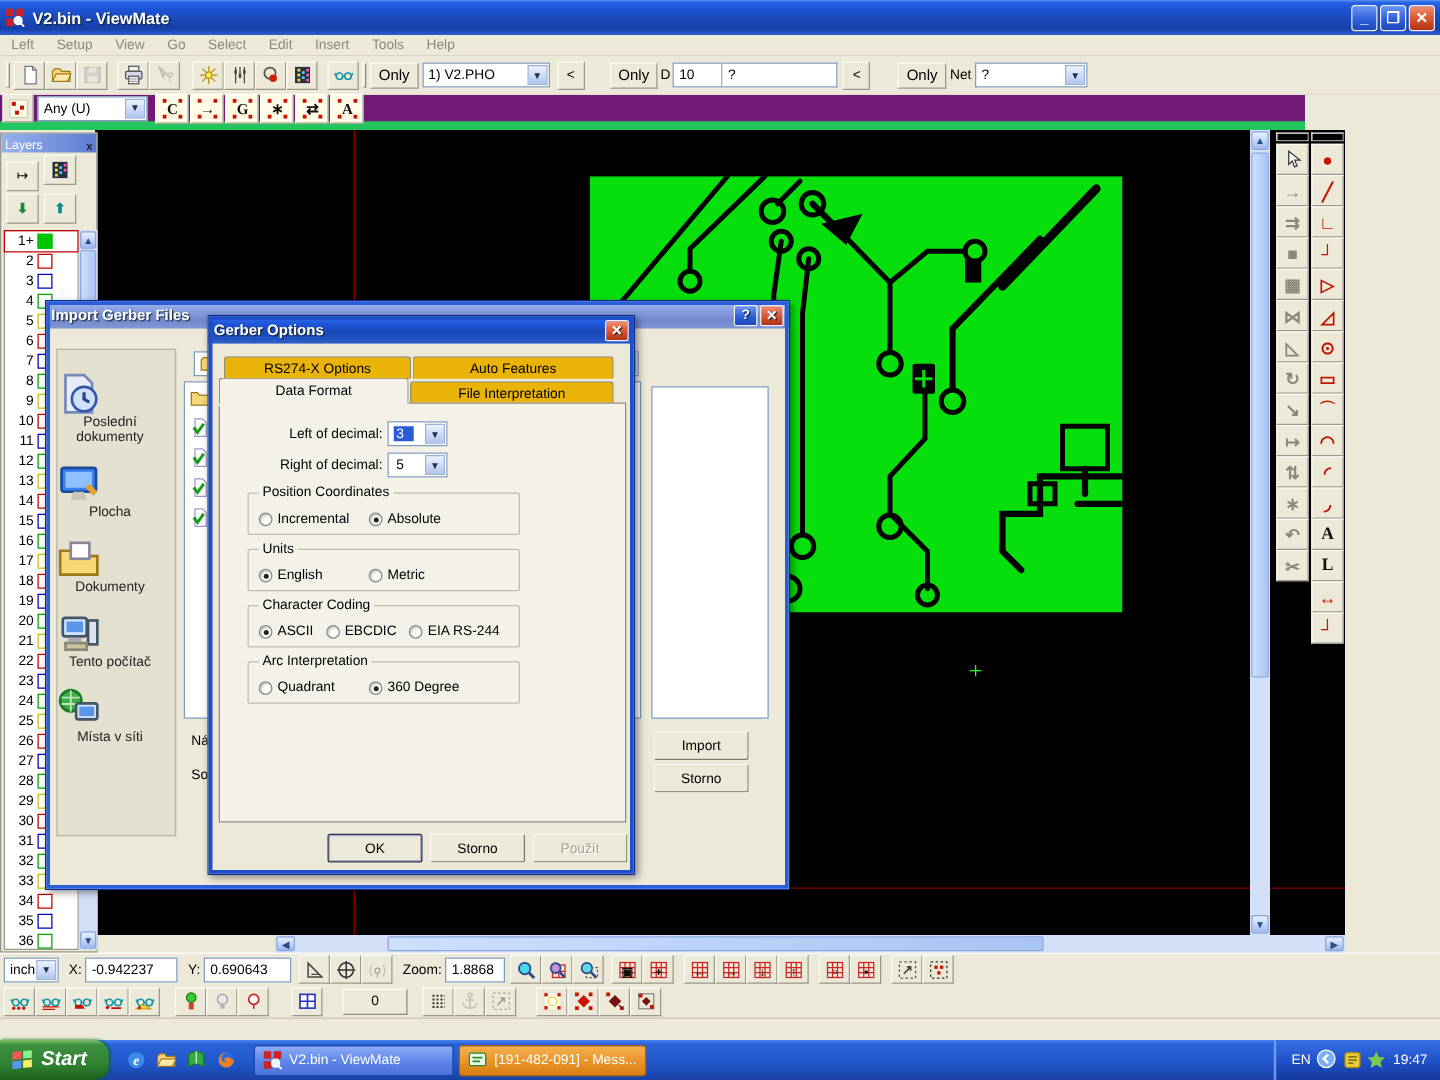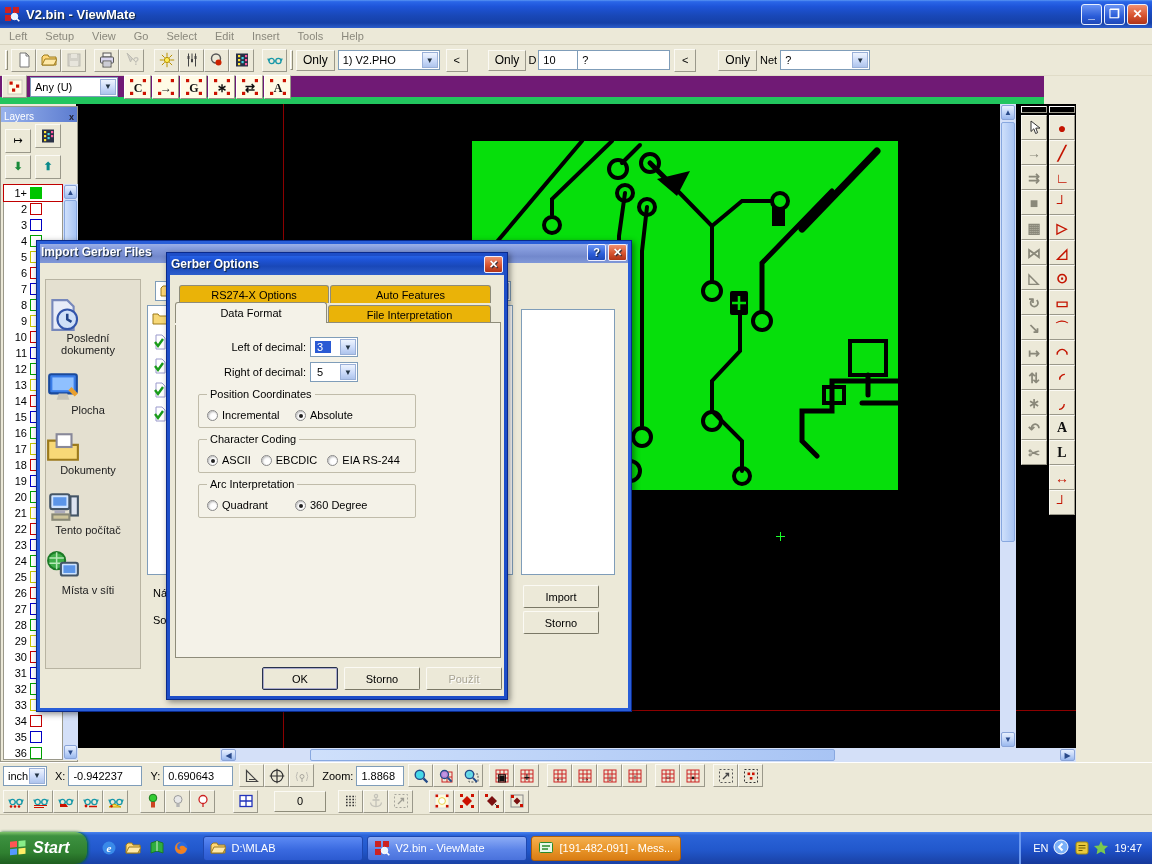--- a/index.html
+++ b/index.html
@@ -813,20 +813,33 @@
                     <span class="rb"></span>
                     <span>Incremental</span>
                   </span>
                   <span class="radio">
                     <span class="rb on"></span>
                     <span>Absolute</span>
                   </span>
                 </div>
               </div>
               <div class="grp">
+                <span class="glg">Units</span>
+                <div class="gopts">
+                  <span class="radio">
+                    <span class="rb on"></span>
+                    <span>English</span>
+                  </span>
+                  <span class="radio">
+                    <span class="rb"></span>
+                    <span>Metric</span>
+                  </span>
+                </div>
+              </div>
+              <div class="grp">
                 <span class="glg">Character Coding</span>
                 <div class="gopts tight">
                   <span class="radio">
                     <span class="rb on"></span>
                     <span>ASCII</span>
                   </span>
                   <span class="radio">
                     <span class="rb"></span>
                     <span>EBCDIC</span>
                   </span>
@@ -1195,27 +1208,20 @@
           </svg>
         </span>
         <span class="qlicon">
           <svg class="ic" viewBox="0 0 16 16">
             <circle cx="8" cy="8" r="6.5" fill="#2a6ae0"></circle>
             <path d="M8 2a6 6 0 106 6c-1 1-2-3-6-2-2 .5-2 3 0 3-3 2-5-2-3-5z" fill="#f08020"></path>
           </svg>
         </span>
       </span>
     <span id="tasks" class="flex" style="margin-left:8px">
-        <span class="task">
-          <svg class="ic" viewBox="0 0 16 16">
-            <path d="M1 13V5l2-2h4l1 2h7v8z" fill="#ffd777" stroke="#9c7a1c"></path>
-            <path d="M1 13l3-6h12l-3 6z" fill="#ffe9a8" stroke="#9c7a1c"></path>
-          </svg>
-          <span>D:\MLAB</span>
-        </span>
         <span class="task active">
           <svg class="ic" viewBox="0 0 16 16">
             <g fill="#cc2222">
               <rect x="1" y="1" width="6" height="6"></rect>
               <rect x="9" y="1" width="6" height="6"></rect>
               <rect x="1" y="9" width="6" height="6"></rect>
             </g>
             <circle cx="10.5" cy="10.5" r="3.2" fill="#e8f4ff" stroke="#fff"></circle>
             <path d="M12.8 12.8l2.5 2.5" stroke="#fff" stroke-width="1.6"></path>
           </svg>

